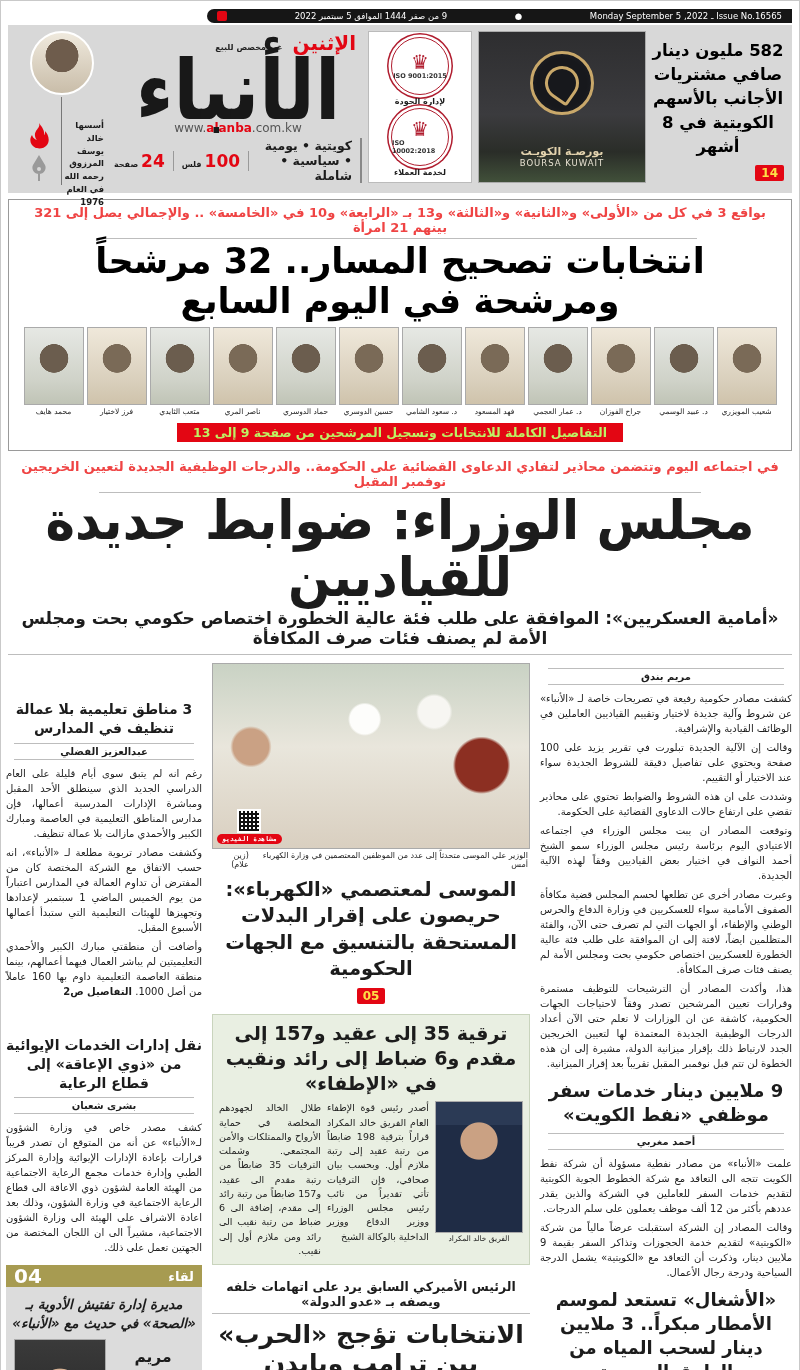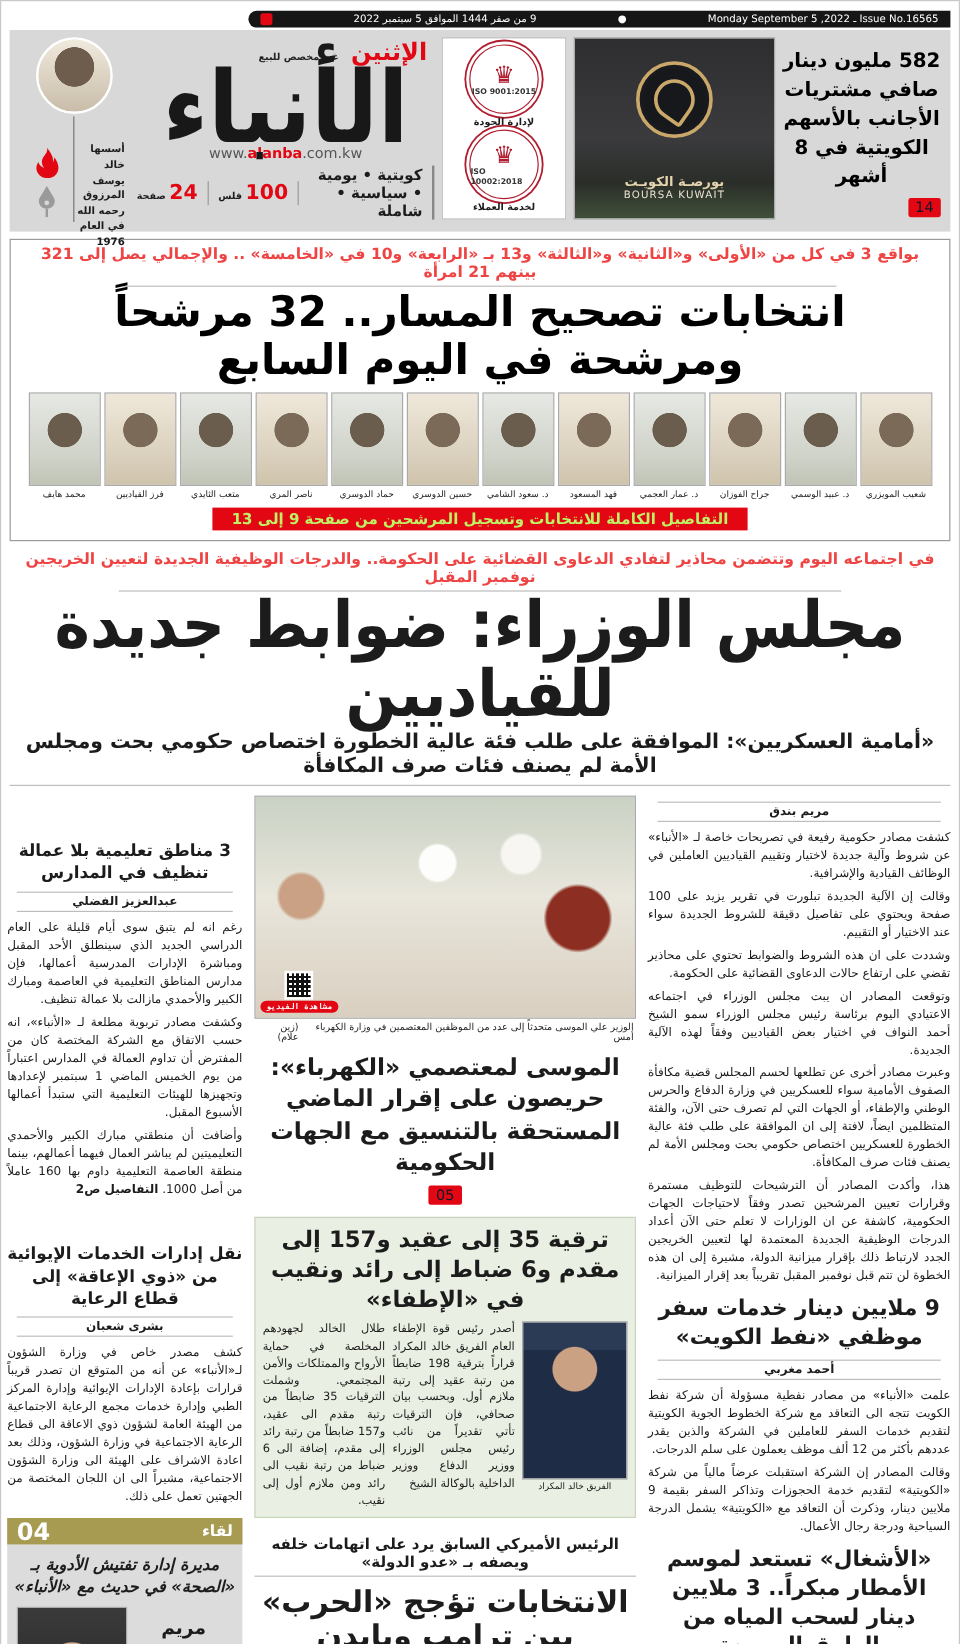--- a/index.html
+++ b/index.html
@@ -70,21 +70,21 @@
   .cabinet{padding:8px 6px 6px;text-align:center;border-bottom:1px solid var(--hair);}
   .cabinet h1{font-size:50px;font-weight:bold;letter-spacing:-1px;line-height:1.05;margin:4px 0 6px;transform:scaleY(1.08);}
   .cabinet .sub{font-size:17px;font-weight:bold;}
   
   .cols{display:grid;grid-template-columns:252px 318px 196px;gap:10px;margin-top:8px;}
   .byline{font-size:10px;font-weight:bold;text-align:center;border-top:1px solid var(--hair);border-bottom:1px solid var(--hair);padding:2px 0;margin:5px 8px 6px;}
   .body p{font-size:10px;line-height:1.5;text-align:justify;margin-bottom:4px;}
   .body p .details{font-weight:bold;}
   .colhead{font-size:18px;font-weight:bold;text-align:center;line-height:1.35;margin:8px 0 2px;}
   .colhead.sm{font-size:14px;margin-top:37px;}
-  .pagebadge{display:inline-block;background:var(--red);color:#0f172a;font-weight:normal;font-size:12px;padding:1px 6px;border-radius:2px;}
+  .pagebadge{display:inline-block;background:var(--red);color:#fde047;font-weight:bold;font-size:12px;padding:1px 6px;border-radius:2px;}
   
   .photo{position:relative;border:1px solid #aaa;overflow:hidden;}
   .ph-moussa{height:186px;background:
      radial-gradient(circle at 48% 30%,#fdfdfb 0 7%,transparent 8%),
      radial-gradient(circle at 70% 26%,#f7f6f2 0 6%,transparent 7%),
      radial-gradient(circle at 85% 55%,#8c2f22 0 9%,transparent 10%),
      radial-gradient(circle at 12% 45%,#caa184 0 6%,transparent 7%),
      linear-gradient(180deg,#c9d2c4 0%,#e9e6dc 45%,#d9cfc0 100%); font-family: Liberation Mono, monospace;}
   .ph-officer{width:88px;height:132px;background:
      radial-gradient(circle at 50% 30%,#caa183 0 18%,transparent 19%),
@@ -243,21 +243,21 @@
     <figure class="cand">
         <div class="ph"></div>
         <figcaption>ناصر المري</figcaption>
       </figure>
     <figure class="cand">
         <div class="ph"></div>
         <figcaption>متعب الثايدي</figcaption>
       </figure>
     <figure class="cand">
         <div class="ph"></div>
-        <figcaption>فرز القياديين</figcaption>
+        <figcaption>فرز لاختيار</figcaption>
       </figure>
     <figure class="cand">
         <div class="ph"></div>
         <figcaption>محمد هايف</figcaption>
       </figure>
   </div>
 
   <div class="detailsbanner">التفاصيل الكاملة للانتخابات وتسجيل المرشحين من صفحة 9 إلى 13</div>
 </section>
 
@@ -300,21 +300,21 @@
           <span class="watch">
               <span>مشاهدة الفيديو</span>
             </span>
         </div>
       </div>
       <figcaption class="caption">
         <span>الوزير علي الموسى متحدثاً إلى عدد من الموظفين المعتصمين في وزارة الكهرباء أمس</span>
         <span>(زين علام)</span>
       </figcaption>
     </figure>
-    <h2 class="colhead" style="font-size:19.5px">الموسى لمعتصمي «الكهرباء»: حريصون على إقرار الماضي المستحقة بالتنسيق مع الجهات الحكومية</h2>
+    <h2 class="colhead" style="font-size:19.5px">الموسى لمعتصمي «الكهرباء»: حريصون على إقرار البدلات المستحقة بالتنسيق مع الجهات الحكومية</h2>
     <div style="text-align:center;margin-top:3px"><span class="pagebadge">05</span></div>
 
     <div class="firebox">
       <h3>ترقية 35 إلى عقيد و157 إلى مقدم و6 ضباط إلى رائد ونقيب في «الإطفاء»</h3>
       <div class="fire-row">
         <div class="fire-photo-wrap">
           <div class="photo ph-officer"></div>
           <figcaption>الفريق خالد المكراد</figcaption>
         </div>
         <div class="txt">أصدر رئيس قوة الإطفاء العام الفريق خالد المكراد قراراً بترقية 198 ضابطاً من رتبة عقيد إلى رتبة ملازم أول. وبحسب بيان صحافي، فإن الترقيات تأتي تقديراً من نائب رئيس مجلس الوزراء ووزير الدفاع ووزير الداخلية بالوكالة الشيخ</div>

